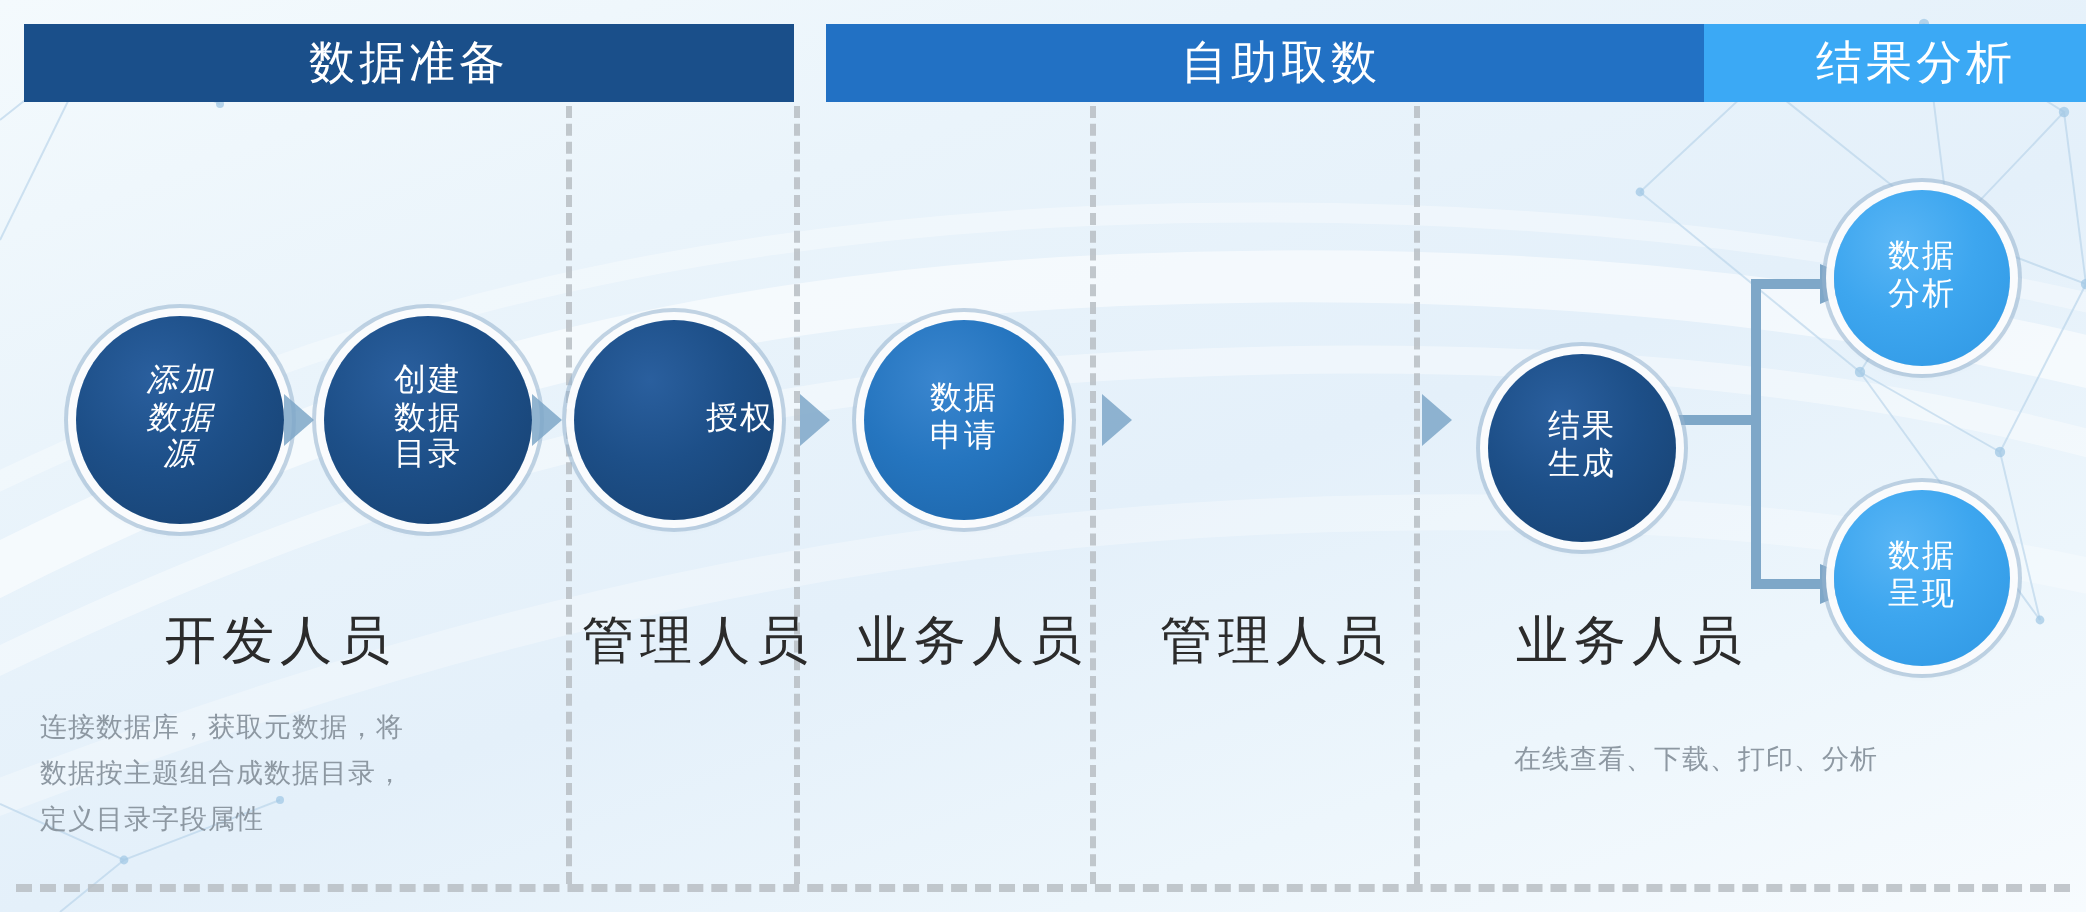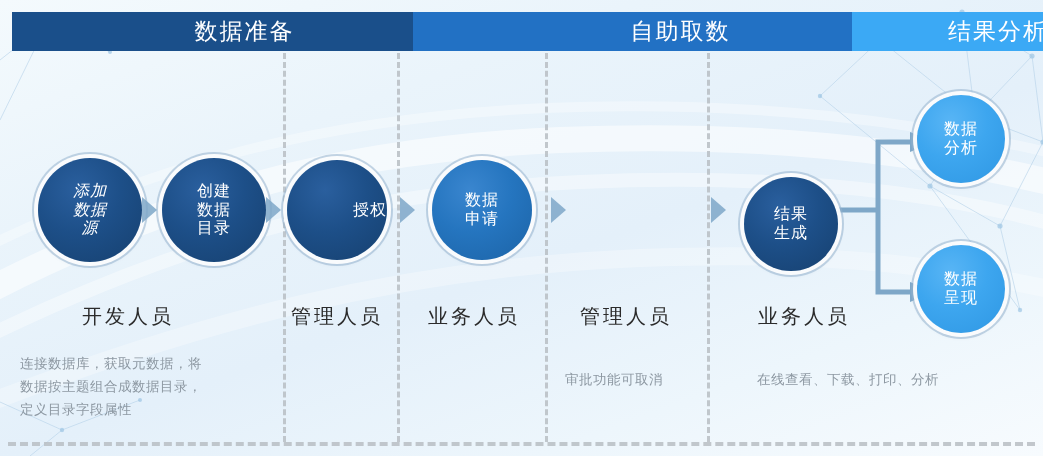--- a/index.html
+++ b/index.html
@@ -39,21 +39,20 @@
     position: absolute;
     top: 12px;
     height: 39px;
     display: flex;
     align-items: center;
     justify-content: center;
     color: #ffffff;
     font-size: 23px;
     letter-spacing: 2px;
     white-space: nowrap;
-    padding-left: 40px;
   }
   #hdr-prep  { left: 12px;  width: 385px; background: #1a4f8a; }
   #hdr-fetch { left: 397px; width: 455px; background: #2271c4; margin-left: 16px; }
   #hdr-anal  { left: 852px; width: 212px; background: #3ba9f5; }
 
   
   .vdash {
     position: absolute;
     top: 53px;
     width: 0;
@@ -102,21 +101,21 @@
     height: 0;
     border-top: 13px solid transparent;
     border-bottom: 13px solid transparent;
     border-left: 15px solid #7ea7c8;
     opacity: .85;
   }
 
   
   .role {
     position: absolute;
-    font-size: 20px;
+    font-size: 26px;
     color: #2b2b2b;
     white-space: nowrap;
     letter-spacing: 3px;
   }
 
   
   .desc {
     position: absolute;
     font-size: 13.5px;
     color: #8d98a2;
@@ -268,16 +267,15 @@
 
   <div class="role" style="left:82px;  top:303px;">开发人员</div>
   <div class="role" style="left:291px; top:303px;">管理人员</div>
   <div class="role" style="left:428px; top:303px;">业务人员</div>
   <div class="role" style="left:580px; top:303px;">管理人员</div>
   <div class="role" style="left:758px; top:303px;">业务人员</div>
 
   <div class="desc" style="left:20px;  top:352px; width:260px;">连接数据库，获取元数据，将
 数据按主题组合成数据目录，
 定义目录字段属性</div>
-  <div class="desc" style="left:565px; top:368px; width:150px;">审批功能可取消</div>
   <div class="desc" style="left:757px; top:368px; width:270px;">在线查看、下载、打印、分析</div>
 
 </div>
 
 </body></html>

